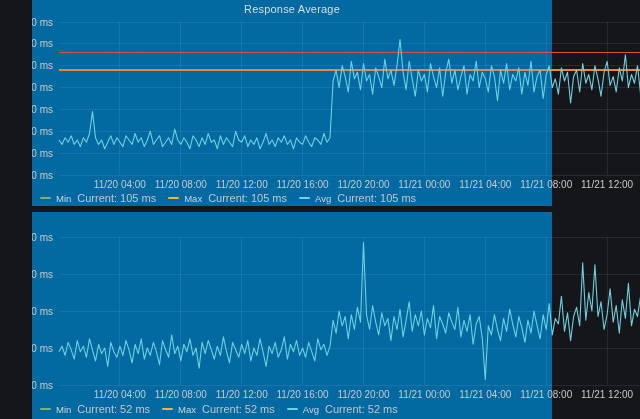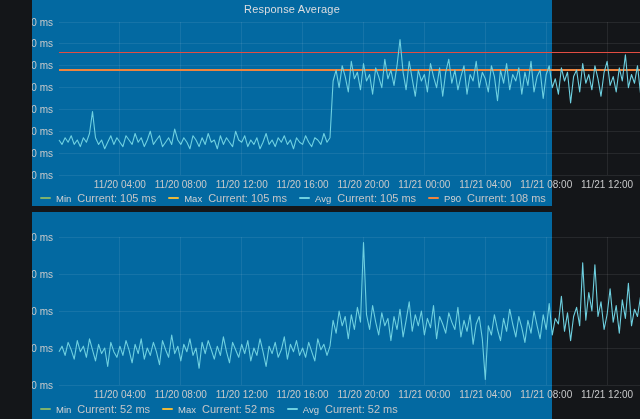--- a/index.html
+++ b/index.html
@@ -80,25 +80,20 @@
     <span class="legend-item">
       <span class="legend-dash" style="background: rgb(234, 184, 57);"></span>
       <span class="legend-name">Max</span>
       <span class="legend-value">Current: 105 ms</span>
     </span>
     <span class="legend-item">
       <span class="legend-dash" style="background: rgb(110, 208, 224);"></span>
       <span class="legend-name">Avg</span>
       <span class="legend-value">Current: 105 ms</span>
     </span>
-    <span class="legend-item">
-      <span class="legend-dash" style="background: rgb(239, 132, 60);"></span>
-      <span class="legend-name">P90</span>
-      <span class="legend-value">Current: 108 ms</span>
-    </span>
   </div>
 </div>
 
 <div class="panel" id="panel-med">
   <svg class="chart" width="640" height="207" viewBox="0 0 640 207">
       <line class="grid" x1="27" x2="636" y1="173" y2="173"></line>
       <text class="tick ylab" x="21" y="176.5">20 ms</text>
       <line class="grid" x1="27" x2="636" y1="136" y2="136"></line>
       <text class="tick ylab" x="21" y="139.5">40 ms</text>
       <line class="grid" x1="27" x2="636" y1="99" y2="99"></line>

